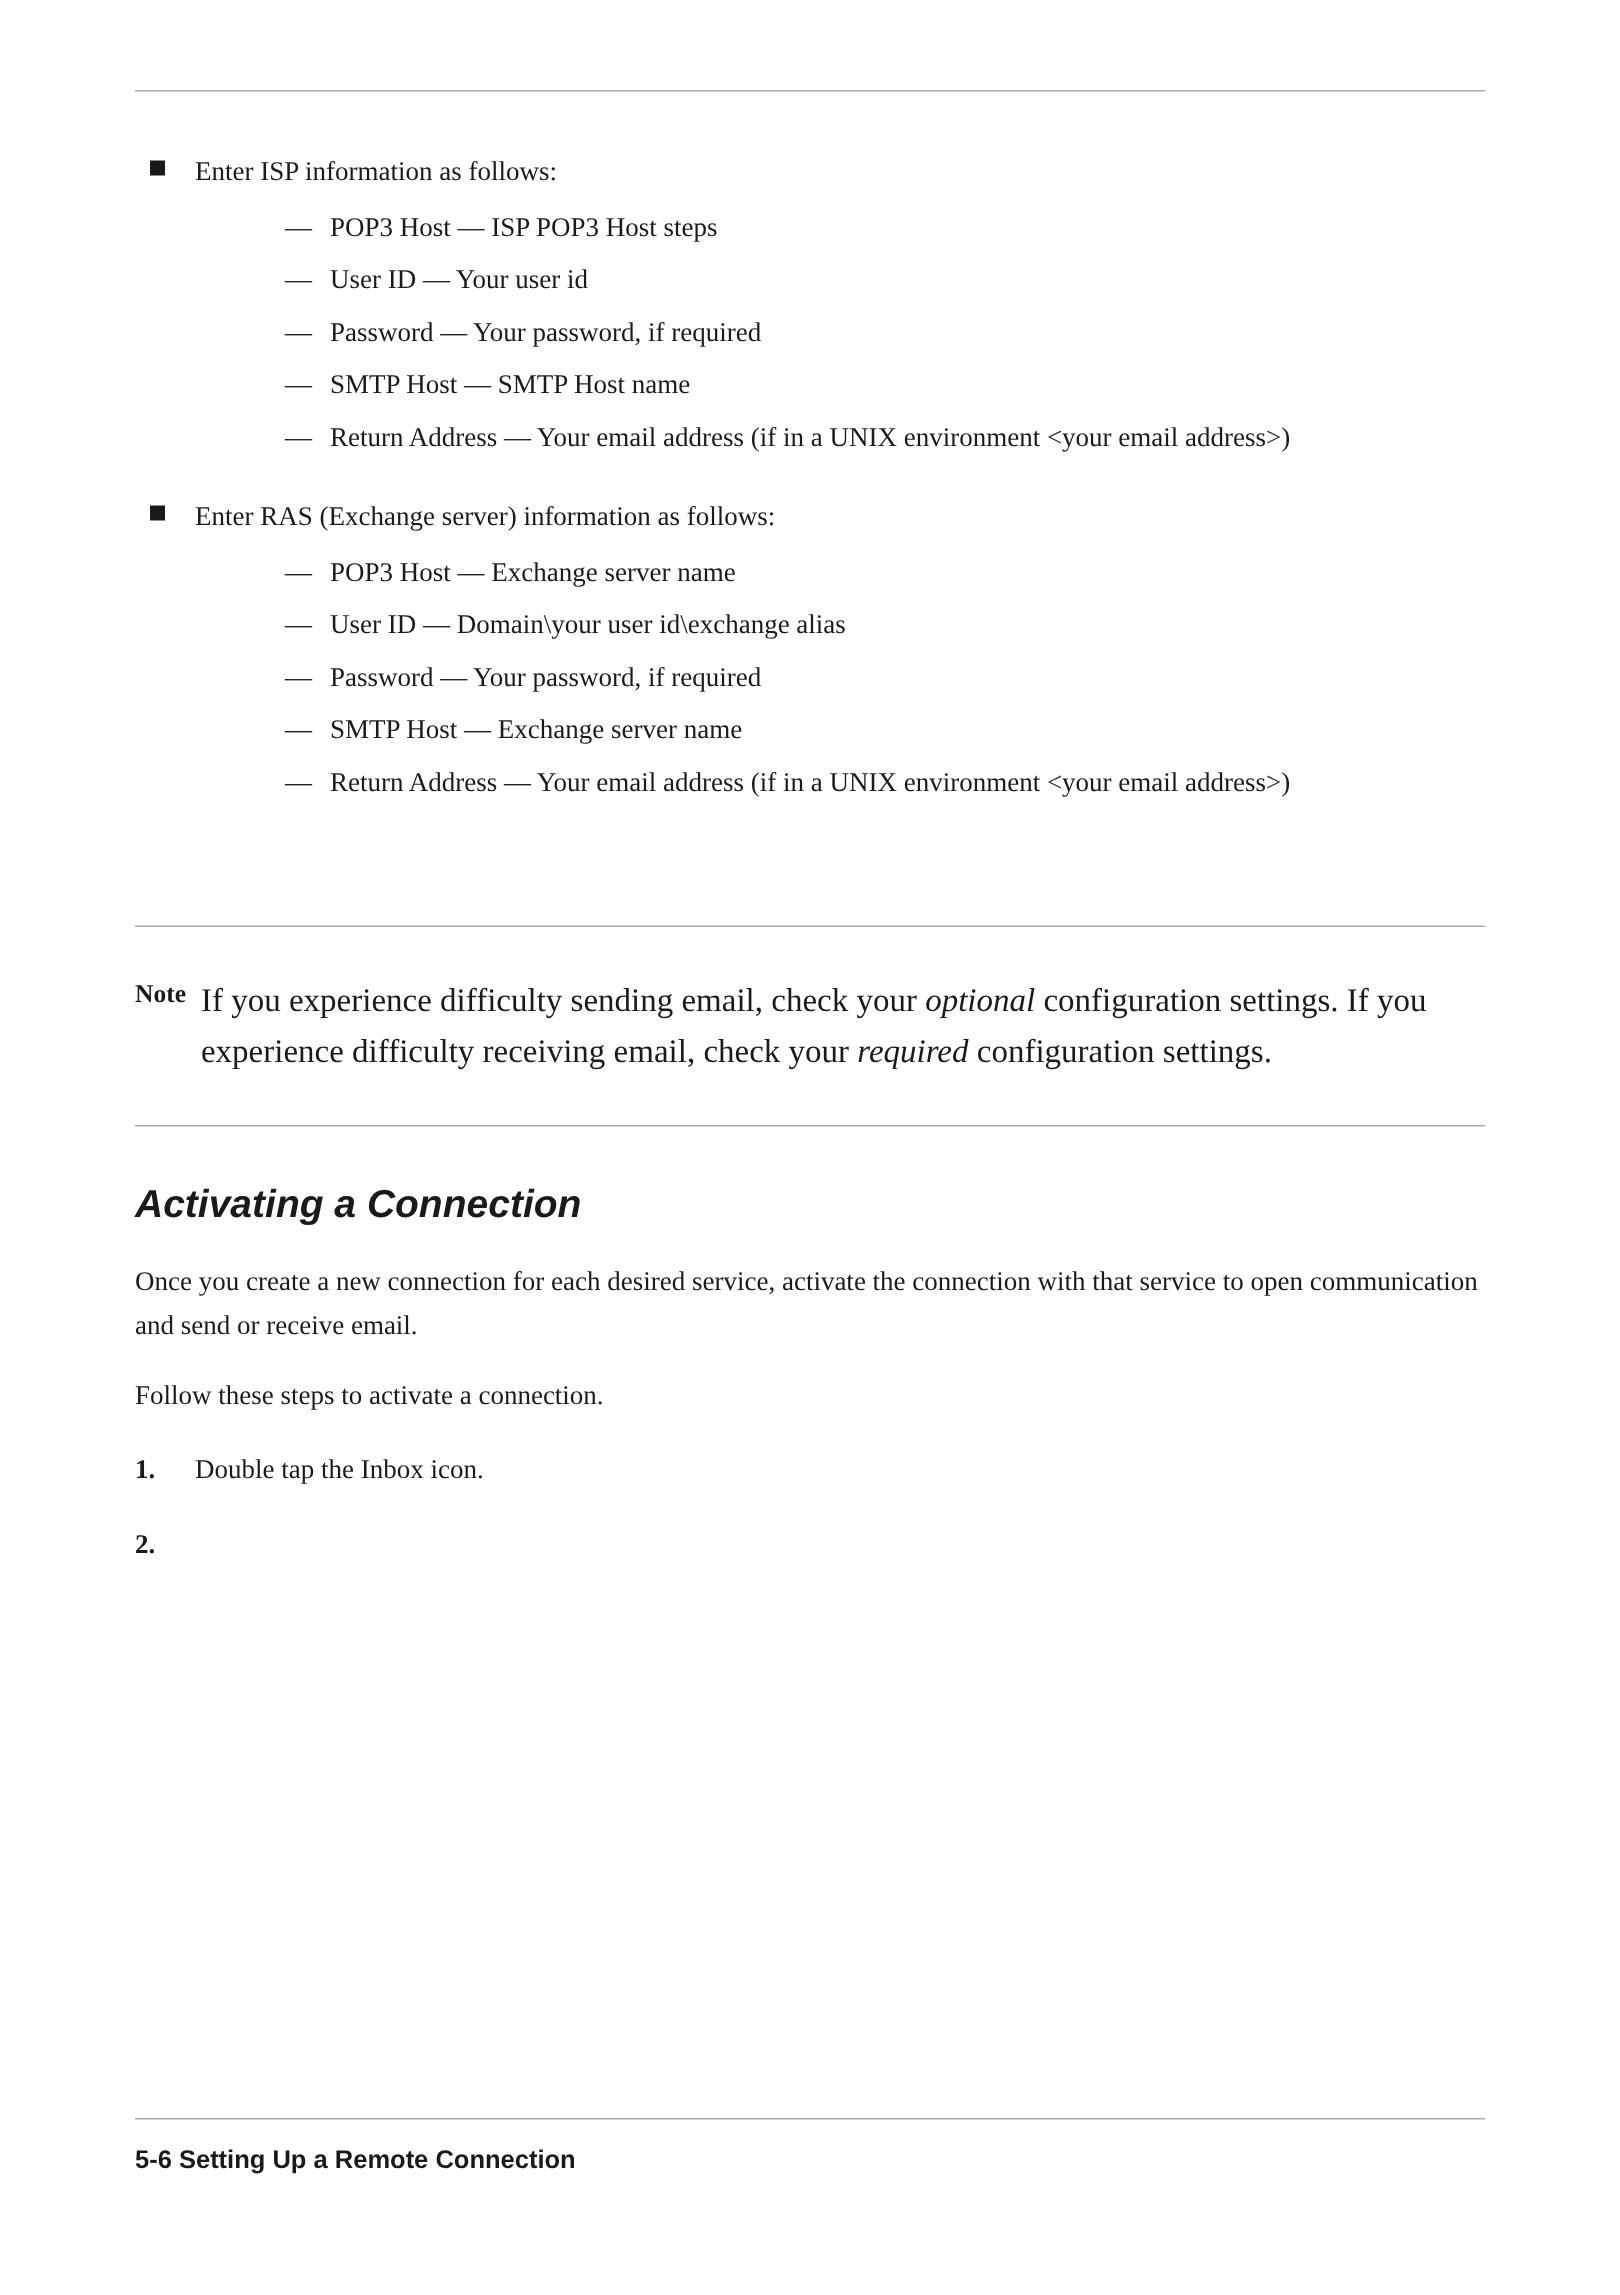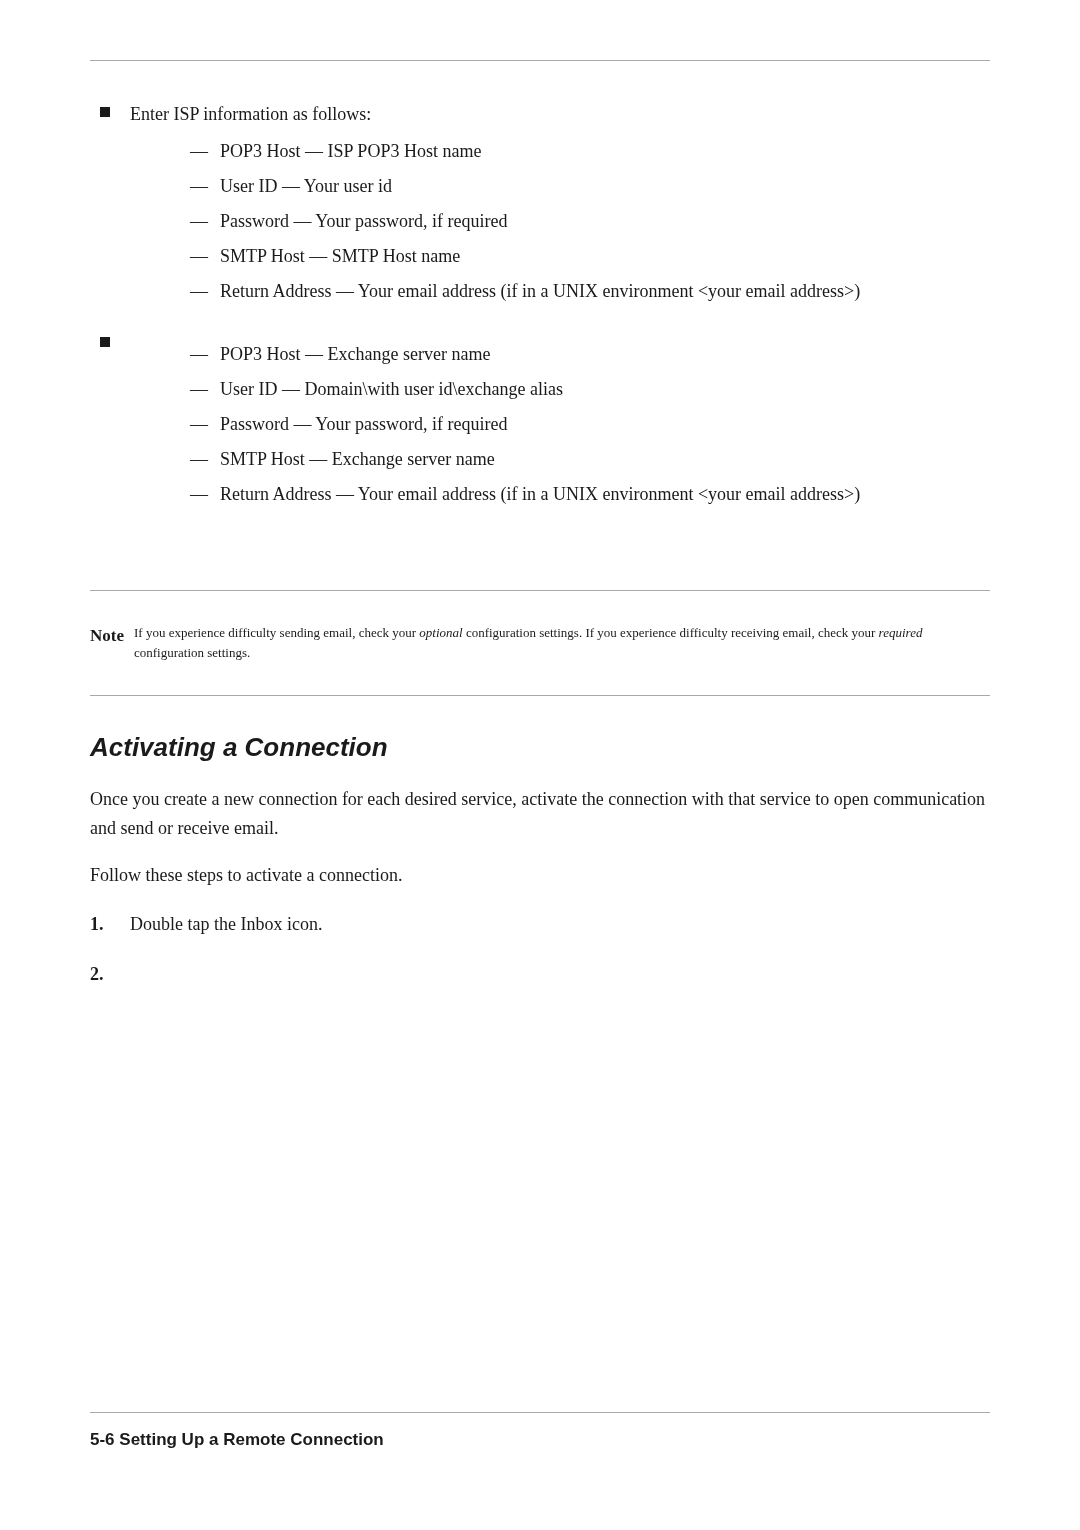--- a/index.html
+++ b/index.html
@@ -99,21 +99,21 @@
       gap: 10px;
     }
 
     .note-label {
       font-weight: bold;
       font-size: 17px;
       flex-shrink: 0;
     }
 
     .note-text {
-      font-size: 13px;
+      font-size: 22px;
       line-height: 1.55;
     }
 
     .note-text em, .note-text i {
       font-style: italic;
     }
 
     .section-heading {
       font-family: Arial, Helvetica, sans-serif;
       font-size: 26px;
@@ -187,21 +187,21 @@
   <hr class="top-divider">
 
   <div class="bullet-section">
     <div class="main-bullet-item">
       <div class="bullet-square"></div>
       <div>
         <span class="main-bullet-text">Enter ISP information as follows:</span>
         <ul class="sub-list">
           <li>
             <span class="em-dash">—</span>
-            <span class="sub-text">POP3 Host — ISP POP3 Host name</span>
+            <span class="sub-text">POP3 Host — ISP POP3 Host steps</span>
           </li>
           <li>
             <span class="em-dash">—</span>
             <span class="sub-text">User ID — Your user id</span>
           </li>
           <li>
             <span class="em-dash">—</span>
             <span class="sub-text">Password — Your password, if required</span>
           </li>
           <li>
@@ -212,28 +212,29 @@
             <span class="em-dash">—</span>
             <span class="sub-text">Return Address — Your email address (if in a UNIX environment &lt;your email address&gt;)</span>
           </li>
         </ul>
       </div>
     </div>
 
     <div class="main-bullet-item">
       <div class="bullet-square"></div>
       <div>
+        <span class="main-bullet-text">Enter RAS (Exchange server) information as follows:</span>
         <ul class="sub-list">
           <li>
             <span class="em-dash">—</span>
             <span class="sub-text">POP3 Host — Exchange server name</span>
           </li>
           <li>
             <span class="em-dash">—</span>
-            <span class="sub-text">User ID — Domain\with user id\exchange alias</span>
+            <span class="sub-text">User ID — Domain\your user id\exchange alias</span>
           </li>
           <li>
             <span class="em-dash">—</span>
             <span class="sub-text">Password — Your password, if required</span>
           </li>
           <li>
             <span class="em-dash">—</span>
             <span class="sub-text">SMTP Host — Exchange server name</span>
           </li>
           <li>

